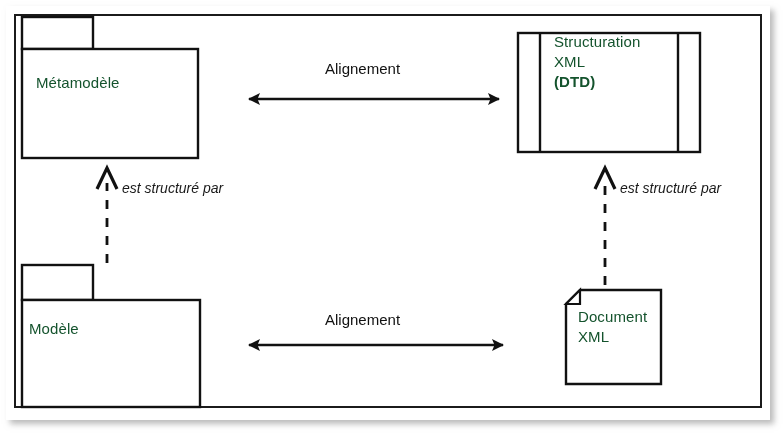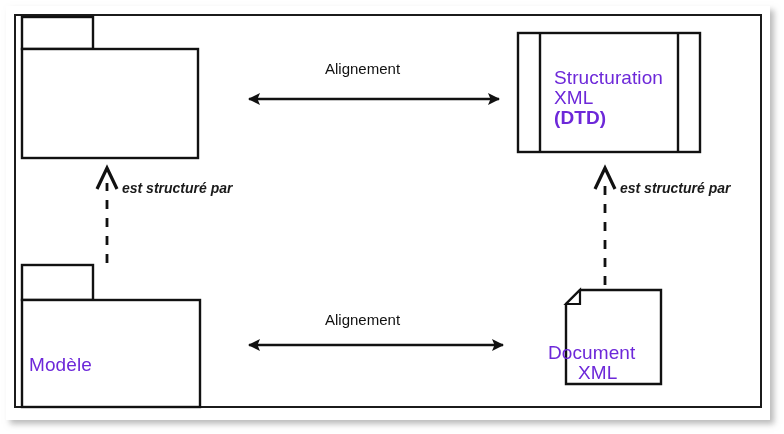--- a/index.html
+++ b/index.html
@@ -36,40 +36,39 @@
     box-sizing: border-box;
   }
   #diagram {
     position: absolute;
     left: 0; top: 0;
     width: 784px;
     height: 434px;
   }
   .node-label {
     position: absolute;
-    color: #6d28d9;
-    font-size: 19px;
+    color: #14532d;
+    font-size: 15px;
     line-height: 19px;
     white-space: pre;
     letter-spacing: 0.1px;
-    margin-top: 36px;
   }
   .edge-label-bold {
     position: absolute;
     color: #111111;
     font-size: 15px;
     font-weight: normal;
     white-space: nowrap;
   }
   .edge-label-italic {
     position: absolute;
     color: #1a1a1a;
     font-size: 14px;
     font-style: italic;
-    font-weight: 700;
+    font-weight: 400;
     white-space: nowrap;
   }
 </style>
 </head>
 <body>
 
 <div id="canvas">
 
   <div id="shadow-plate"></div>
   <div id="frame"></div>
@@ -113,28 +112,29 @@
       <line x1="107" y1="263" x2="107" y2="183" stroke="#111111" stroke-width="2.8" stroke-dasharray="9 9"></line>
       <path d="M 97,189 L 107,168 L 117,189" fill="none" stroke="#111111" stroke-width="3.2" stroke-linecap="butt" stroke-linejoin="miter"></path>
     </g>
 
     <g>
       <line x1="605" y1="285" x2="605" y2="183" stroke="#111111" stroke-width="2.8" stroke-dasharray="9 9"></line>
       <path d="M 595,189 L 605,168 L 615,189" fill="none" stroke="#111111" stroke-width="3.2" stroke-linecap="butt" stroke-linejoin="miter"></path>
     </g>
   </svg>
 
+  <div class="node-label" style="left:36px; top:73px;">Métamodèle</div>
 
   <div class="node-label" style="left:554px; top:32px;">Structuration</div>
   <div class="node-label" style="left:554px; top:52px;">XML</div>
   <div class="node-label" style="left:554px; top:72px;font-weight:bold;">(DTD)</div>
 
   <div class="node-label" style="left:29px; top:319px;">Modèle</div>
 
-  <div class="node-label" style="left:548px; top:307px;">Document</div>
+  <div class="node-label" style="left:578px; top:307px;">Document</div>
   <div class="node-label" style="left:578px; top:327px;">XML</div>
 
   <div class="edge-label-bold" style="left:325px; top:60px;">Alignement</div>
 
   <div class="edge-label-bold" style="left:325px; top:311px;">Alignement</div>
 
   <div class="edge-label-italic" style="left:122px; top:180px;">est structuré par</div>
 
   <div class="edge-label-italic" style="left:620px; top:180px;">est structuré par</div>
 

